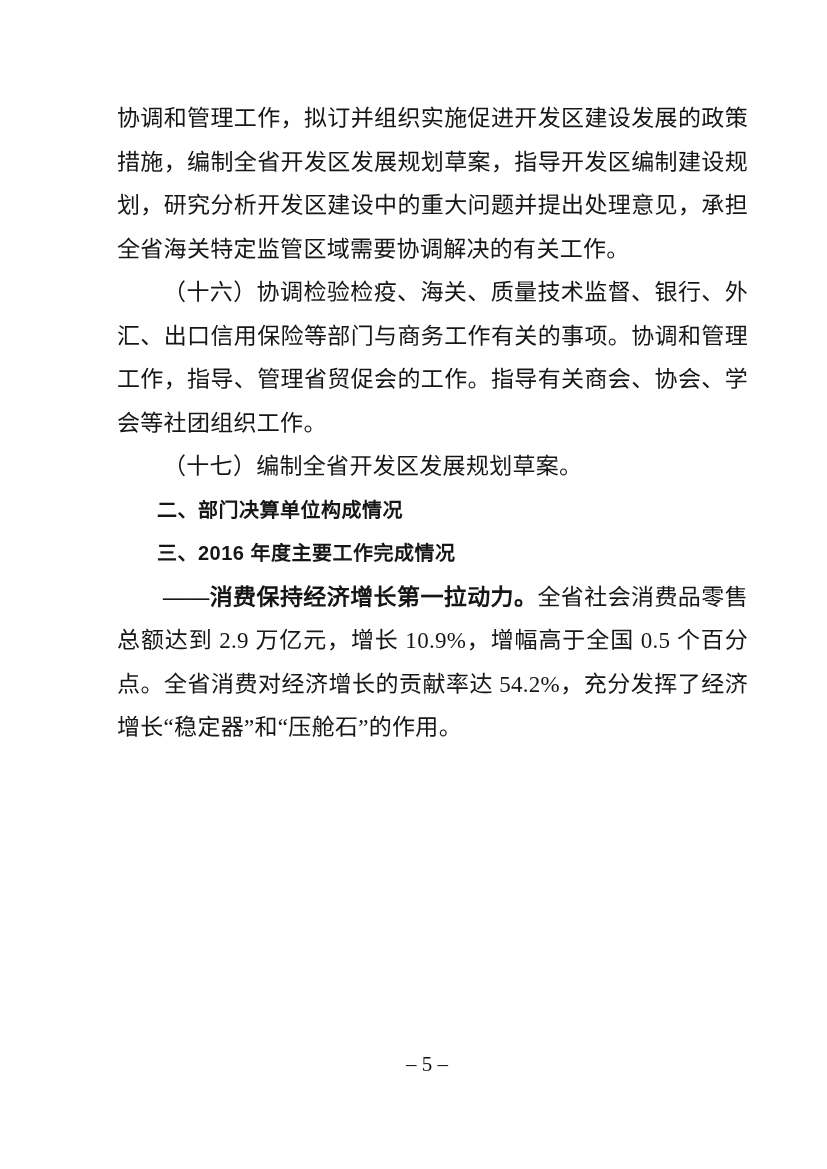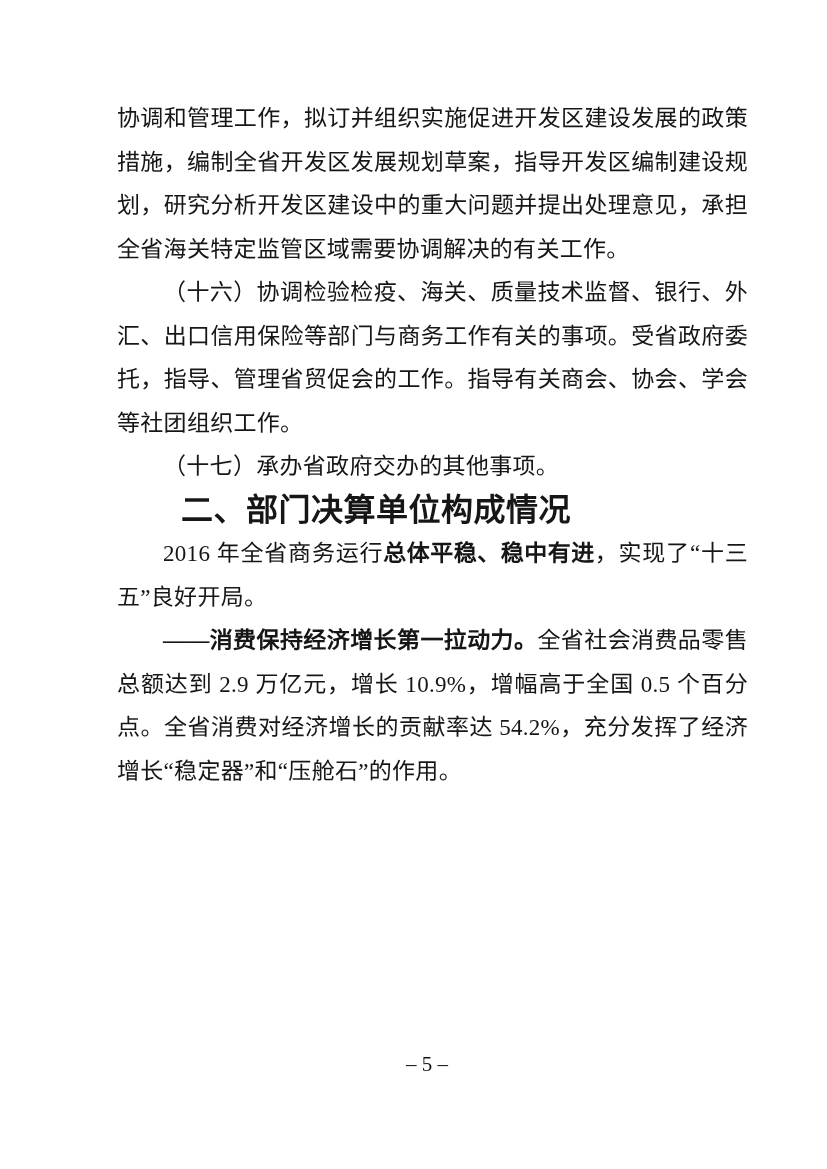--- a/index.html
+++ b/index.html
@@ -33,21 +33,21 @@
     margin: 0;
     text-indent: 2em;
   }
   .text-block p.no-indent {
     text-indent: 0;
   }
   .text-block h2 {
     margin: 0;
     text-indent: 2em;
     font-family: "Liberation Sans", "DejaVu Sans", sans-serif;
-    font-size: 32px;
+    font-size: 20px;
     font-weight: 700;
     line-height: 43.5px;
     letter-spacing: 0.5px;
   }
   .run-bold-sans {
     font-family: "Liberation Sans", "DejaVu Sans", sans-serif;
     font-weight: 700;
     letter-spacing: 0;
   }
   .run-bold {
@@ -66,31 +66,29 @@
 </style>
 </head>
 <body>
 
 <div class="page">
   <div class="text-block">
 
     <p class="no-indent">协调和管理工作，拟订并组织实施促进开发区建设发展的政策措施，编制全省开发区发展规划草案，指导开发区编制建设规划，研究分析开发区建设中的重大问题并提出处理意见，承担全省海关特定监管区域需要协调解决的有关工作。</p>
 
 
-    <p>（十六）协调检验检疫、海关、质量技术监督、银行、外汇、出口信用保险等部门与商务工作有关的事项。受省政府委托，指导、管理省贸促会的工作。指导有关商会、协会、学会等社团组织工作。</p>
+    <p>（十六）协调检验检疫、海关、质量技术监督、银行、外汇、出口信用保险等部门与商务工作有关的事项。协调和管理工作，指导、管理省贸促会的工作。指导有关商会、协会、学会等社团组织工作。</p>
 
-    <p>（十七）承办省政府交办的其他事项。</p>
+    <p>（十七）编制全省开发区发展规划草案。</p>
 
     <h2>二、部门决算单位构成情况</h2>
 
 
+    <h2>三、2016 年度主要工作完成情况</h2>
 
-    <p>
-      <span>2016 年全省商务运行</span><span class="run-bold-sans">总体平稳、稳中有进</span><span>，实现了“十三五”良好开局。</span>
-    </p>
 
     <p>
       <span class="run-bold">——消费保持经济增长第一拉动力。</span><span>全省社会消费品零售总额达到 2.9 万亿元，增长 10.9%，增幅高于全国 0.5 个百分点。全省消费对经济增长的贡献率达 54.2%，充分发挥了经济增长“稳定器”和“压舱石”的作用。</span>
     </p>
 
   </div>
 
   <div class="page-number">– 5 –</div>
 </div>
 

